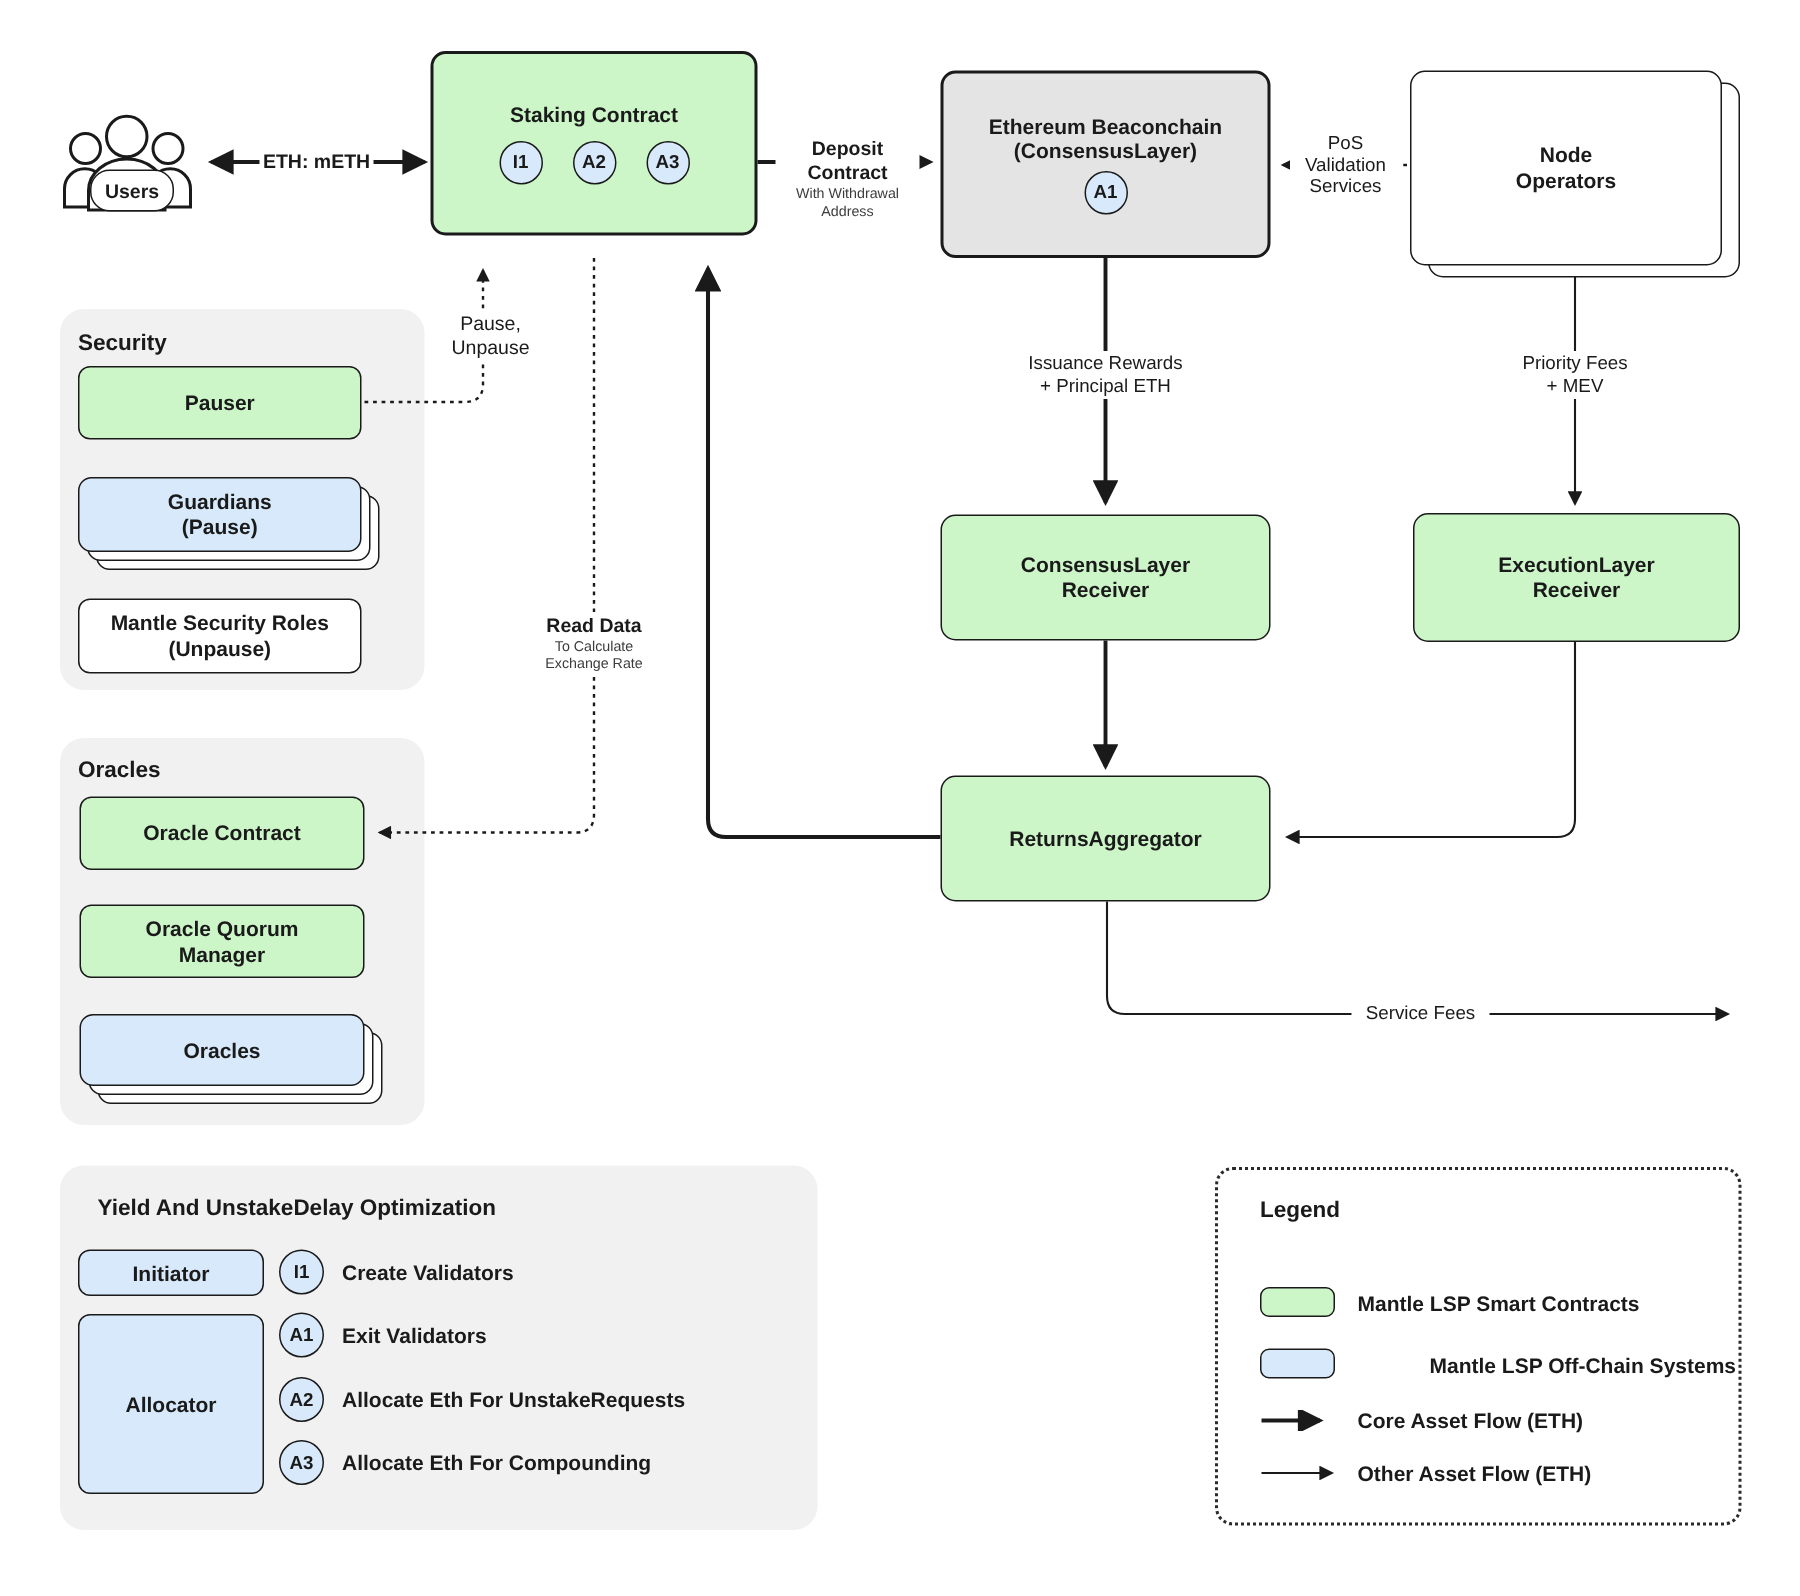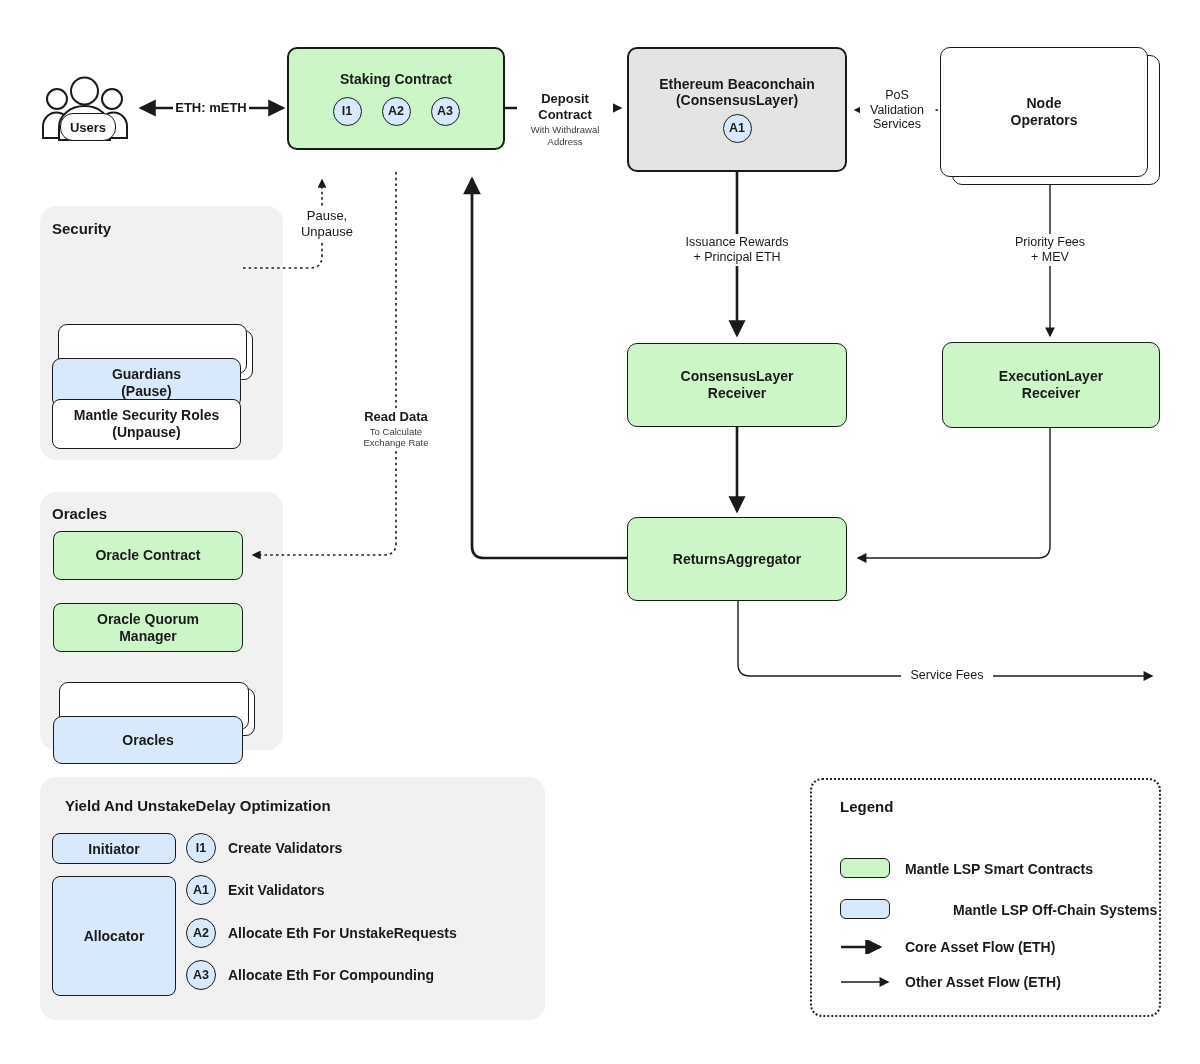--- a/index.html
+++ b/index.html
@@ -11,21 +11,21 @@
   .panel { position:absolute; background:var(--c-panel_gray,#f1f1f1); border-radius:16px; }
   .panel-title { position:absolute; font-size:15px; font-weight:700; }
   .wires { position:absolute; left:0; top:0; }
   .box {
     position:absolute; display:flex; flex-direction:column; align-items:center; justify-content:center;
     border:1.8px solid #1a1a1a; border-radius:10px; text-align:center;
     font-size:14px; font-weight:700; line-height:17px; box-sizing:border-box;
   }
   .thick { border-width:2.5px; }
   .green { background:var(--c-green,#ccf5c8); }
-  .blue  { background:var(--c-blue,#d7e9fa);margin-top:40px; }
+  .blue  { background:var(--c-blue,#d7e9fa); }
   .gray  { background:var(--c-box_gray,#e4e4e4); }
   .white { background:#fff; }
   .ml { white-space:pre-line; }
   .badge {
     width:29px; height:29px; border-radius:50%; background:var(--c-blue,#d7e9fa);
     border:1.7px solid #1a1a1a; display:flex; align-items:center; justify-content:center;
     font-size:12.5px; font-weight:700; box-sizing:border-box;
   }
   .badges-row { display:flex; gap:20px; margin-top:9px; }
   .stack { position:absolute; }
@@ -144,21 +144,21 @@
       <path d="M100,138 v-12 a13.5,13.5 0 0 1 27,0 v12 z"></path>
       <path d="M59,140 v-13 a25.5,21 0 0 1 51,0 v13 z"></path>
       <circle cx="84.5" cy="91" r="13.5"></circle>
     </g>
   </svg>
 
   <div class="pill" style="left:60px; top:113px; width:54px; height:26px;">
     <span>Users</span>
   </div>
 
-  <div class="box green thick" style="left:287px; top:47px; width:218px; height:103px;">
+  <div class="box green thick" style="left:287px; top:34px; width:218px; height:123px;">
     <span>Staking Contract</span>
     <div class="badges-row">
       <span class="badge">I1</span>
       <span class="badge">A2</span>
       <span class="badge">A3</span>
     </div>
   </div>
 
   <div class="box gray thick" style="left:627px; top:47px; width:220px; height:125px; font-weight:600;">
     <span class="ml" style="line-height:16px;">Ethereum Beaconchain
@@ -167,20 +167,23 @@
   </div>
 
   <div class="stack" style="left:940px; top:47px; width:208px; height:130px;">
     <div class="layer" style="left:12px; top:8px; border-radius:10px;"></div>
     <div class="front white" style="border-radius:10px; border-width:1.8px;">
       <span class="ml" style="font-weight:600;">Node
 Operators</span>
     </div>
   </div>
 
+  <div class="box green" style="left:52px; top:244px; width:189px; height:49px; border-radius:8px; border-width:1.7px;">
+    <span>Pauser</span>
+  </div>
 
   <div class="stack" style="left:52px; top:318px; width:189px; height:50px;">
     <div class="layer l1"></div>
     <div class="layer l2"></div>
     <div class="front blue">
       <span class="ml">Guardians
 (Pause)</span>
     </div>
   </div>
 

